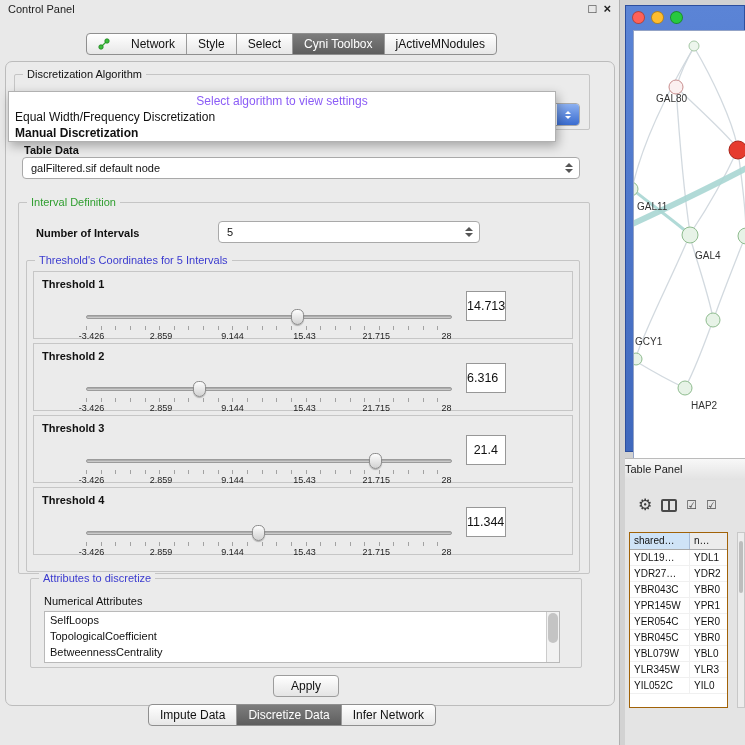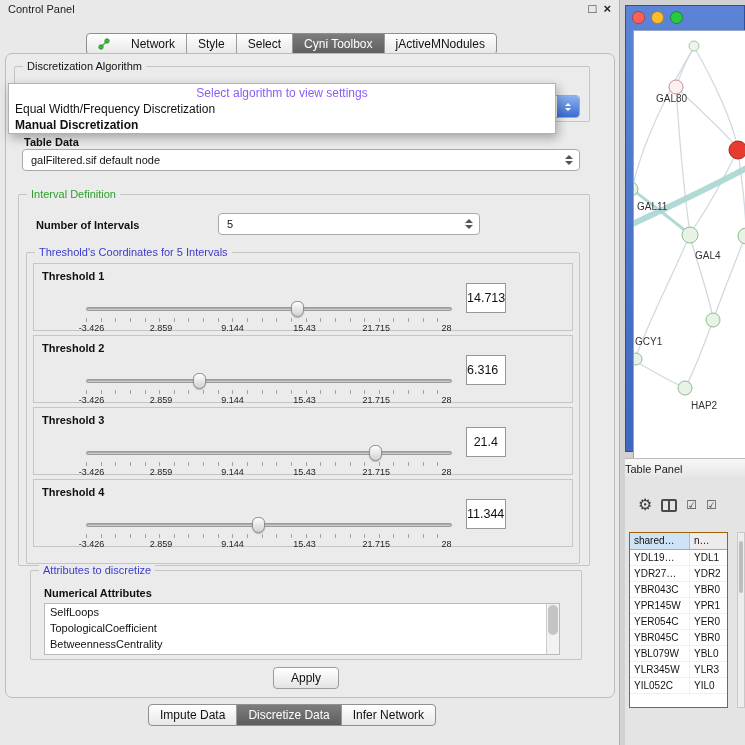--- a/index.html
+++ b/index.html
@@ -15,21 +15,21 @@
   .winbtns span{cursor:default}
 
   
   .segbar{position:absolute;display:flex;height:22px;border:1px solid #8f8f8f;border-radius:4px;overflow:hidden;background:linear-gradient(#ffffff,#e7e7e7)}
   .seg{display:flex;align-items:center;gap:21px;padding:0 11px;font-size:12px;border-left:1px solid #9a9a9a;color:#111;white-space:nowrap}
   .seg:first-child{border-left:none}
   .seg.active{background:linear-gradient(#7d7d7d,#5e5e5e);color:#fff}
   .topTabs{left:86px;top:33px}
   .bottomTabs{left:148px;top:704px}
 
-  .content{position:absolute;left:5px;top:53px;width:610px;height:645px;background:#ebebeb;border:1px solid #bcbcbc;border-radius:7px}
+  .content{position:absolute;left:5px;top:61px;width:610px;height:645px;background:#ebebeb;border:1px solid #bcbcbc;border-radius:7px}
 
   .group{position:absolute;border:1px solid #c5c5c5;border-radius:2px}
   .gtitle{position:absolute;top:-7px;left:8px;background:#ebebeb;padding:0 4px;font-size:11px;white-space:nowrap}
   .gtitle.green{color:#2f9e2f}
   .gtitle.blue{color:#3b3bcf}
 
   .combo{position:absolute;display:flex;align-items:center;background:#fff;border:1px solid #a9a9a9;border-radius:4px;font-size:11px}
   .combo .ctext{padding-left:8px;white-space:nowrap;overflow:hidden}
   .stepper{margin-left:auto;margin-right:6px;display:flex;flex-direction:column;gap:2px;align-items:center}
   .tri-up{width:0;height:0;border-left:4px solid transparent;border-right:4px solid transparent;border-bottom:4px solid #555}
@@ -61,21 +61,21 @@
   .slider{position:absolute;left:52px;top:36px;width:366px;height:32px}
   .track{position:absolute;left:0;top:7px;width:100%;height:4px;background:#cecece;border:1px solid #9b9b9b;border-radius:3px;box-shadow:inset 0 1px 1px rgba(0,0,0,.18)}
   .thumb{position:absolute;top:1px;width:13px;height:16px;background:linear-gradient(#fdfdfd,#d2d2d2);border:1px solid #8c8c8c;border-radius:6px 6px 7px 7px;box-shadow:0 1px 1px rgba(0,0,0,.25)}
   .ticks{position:absolute;left:0;top:18px;width:100%;height:4px;background:repeating-linear-gradient(to right,#a2a2a2 0 1px,transparent 1px 14.64px)}
   .scale{position:absolute;left:0;top:23px;width:100%;height:11px;font-size:9px;color:#222}
   .scale span{position:absolute;transform:translateX(-50%);white-space:nowrap}
   .s0{left:1.5%}.s1{left:20.5%}.s2{left:40%}.s3{left:59.7%}.s4{left:79.3%}.s5{left:98.5%}
   .valbox{position:absolute;left:432px;top:19px;width:40px;height:30px;background:#fff;border:1px solid #979797;line-height:28px;text-align:right;padding-right:7px;font-size:12.5px}
 
   .attrsGroup{left:24px;top:516px;width:552px;height:90px}
-  .attrsLabel{left:38px;top:533px;font-weight:bold}
+  .attrsLabel{left:38px;top:533px;font-weight:normal}
   .listbox{position:absolute;left:38px;top:549px;width:516px;height:52px;background:#fff;border:1px solid #b9b9b9;overflow:hidden}
   .li{height:16px;line-height:16px;padding-left:5px;font-size:11px}
   .vscroll{position:absolute;right:0;top:0;width:13px;height:100%;background:#f2f2f2;border-left:1px solid #ccc}
   .vthumb{position:absolute;left:1px;top:1px;width:10px;height:30px;background:#c4c4c4;border-radius:5px}
 
   .apply{position:absolute;left:267px;top:613px;width:66px;height:22px;background:linear-gradient(#ffffff,#e4e4e4);border:1px solid #9c9c9c;border-radius:4px;font-size:12px;text-align:center;line-height:20px}
 
   
   .netwin{position:absolute;left:625px;top:5px;width:120px;height:447px;background:linear-gradient(#5b84d6,#3f68bd);border:1px solid #2d4f9e}
   .lights{position:absolute;left:6px;top:5px;display:flex;gap:6px}

